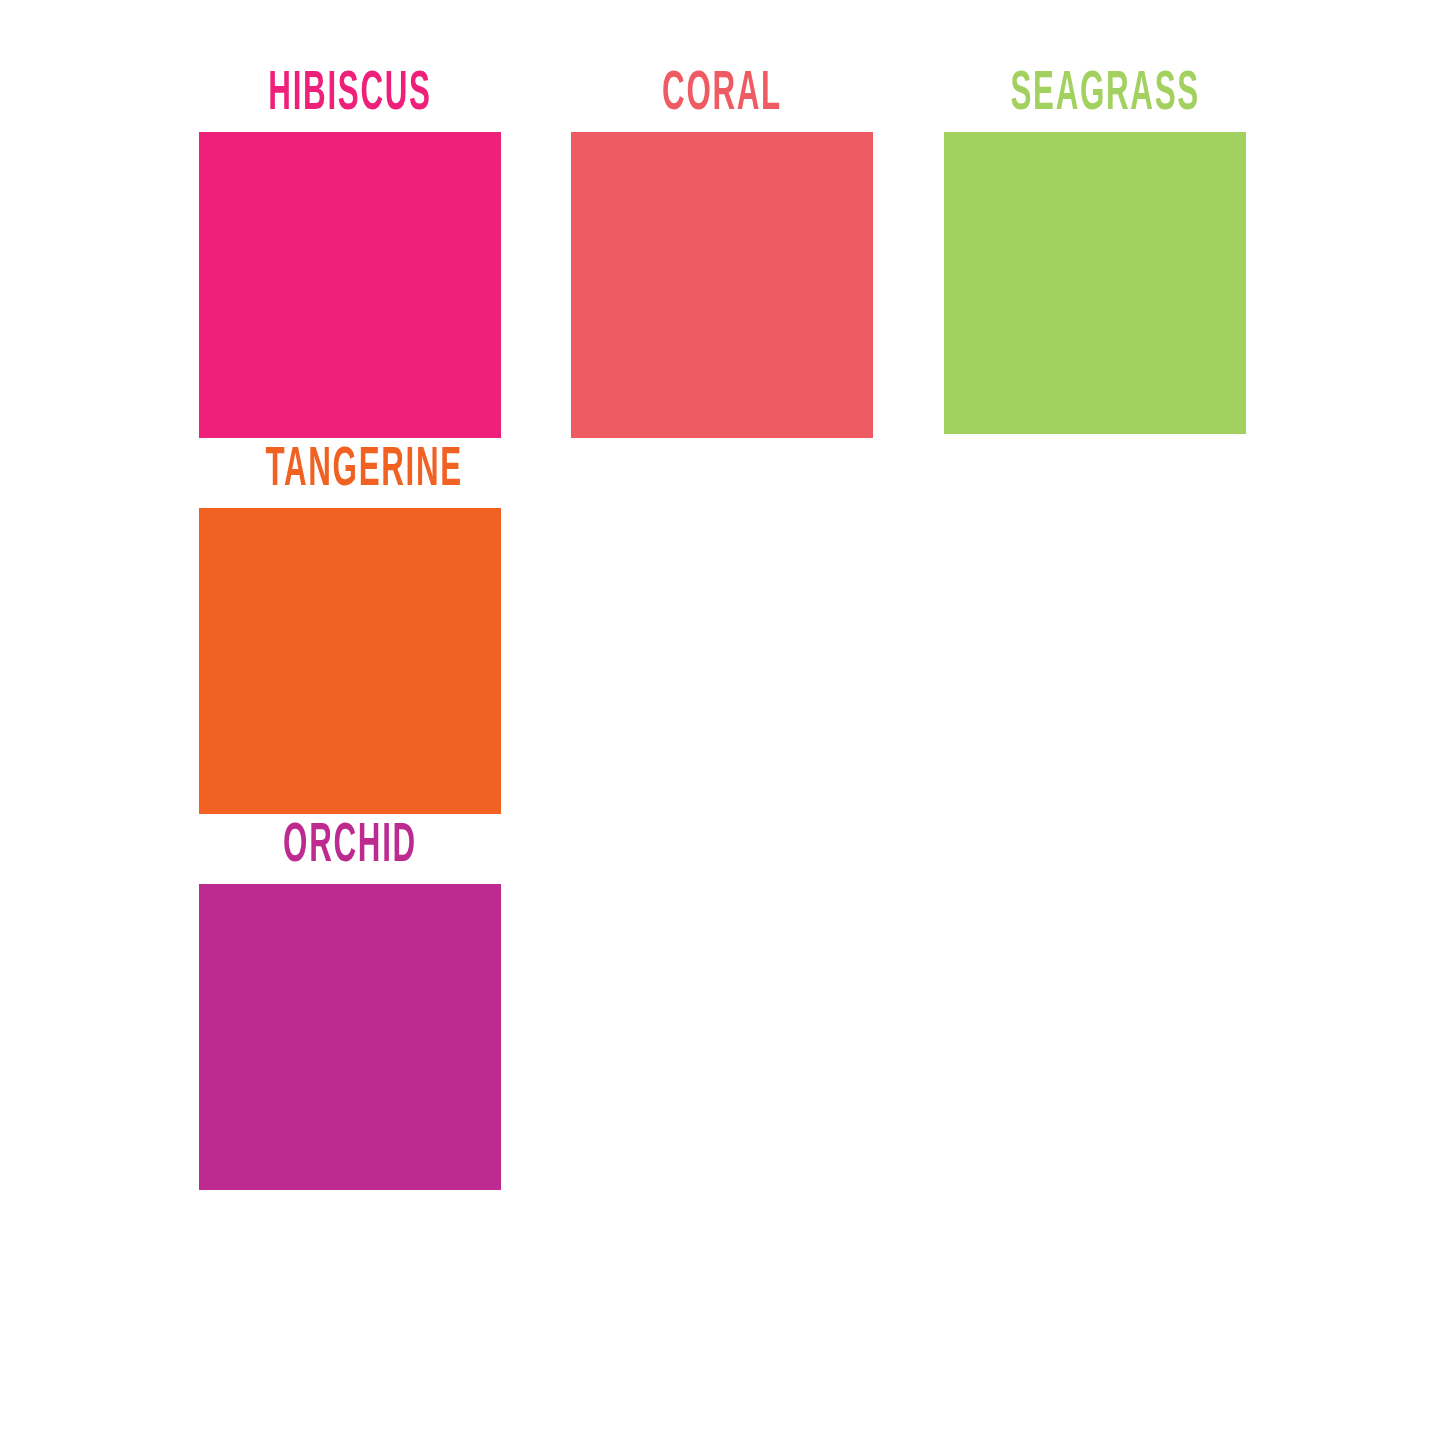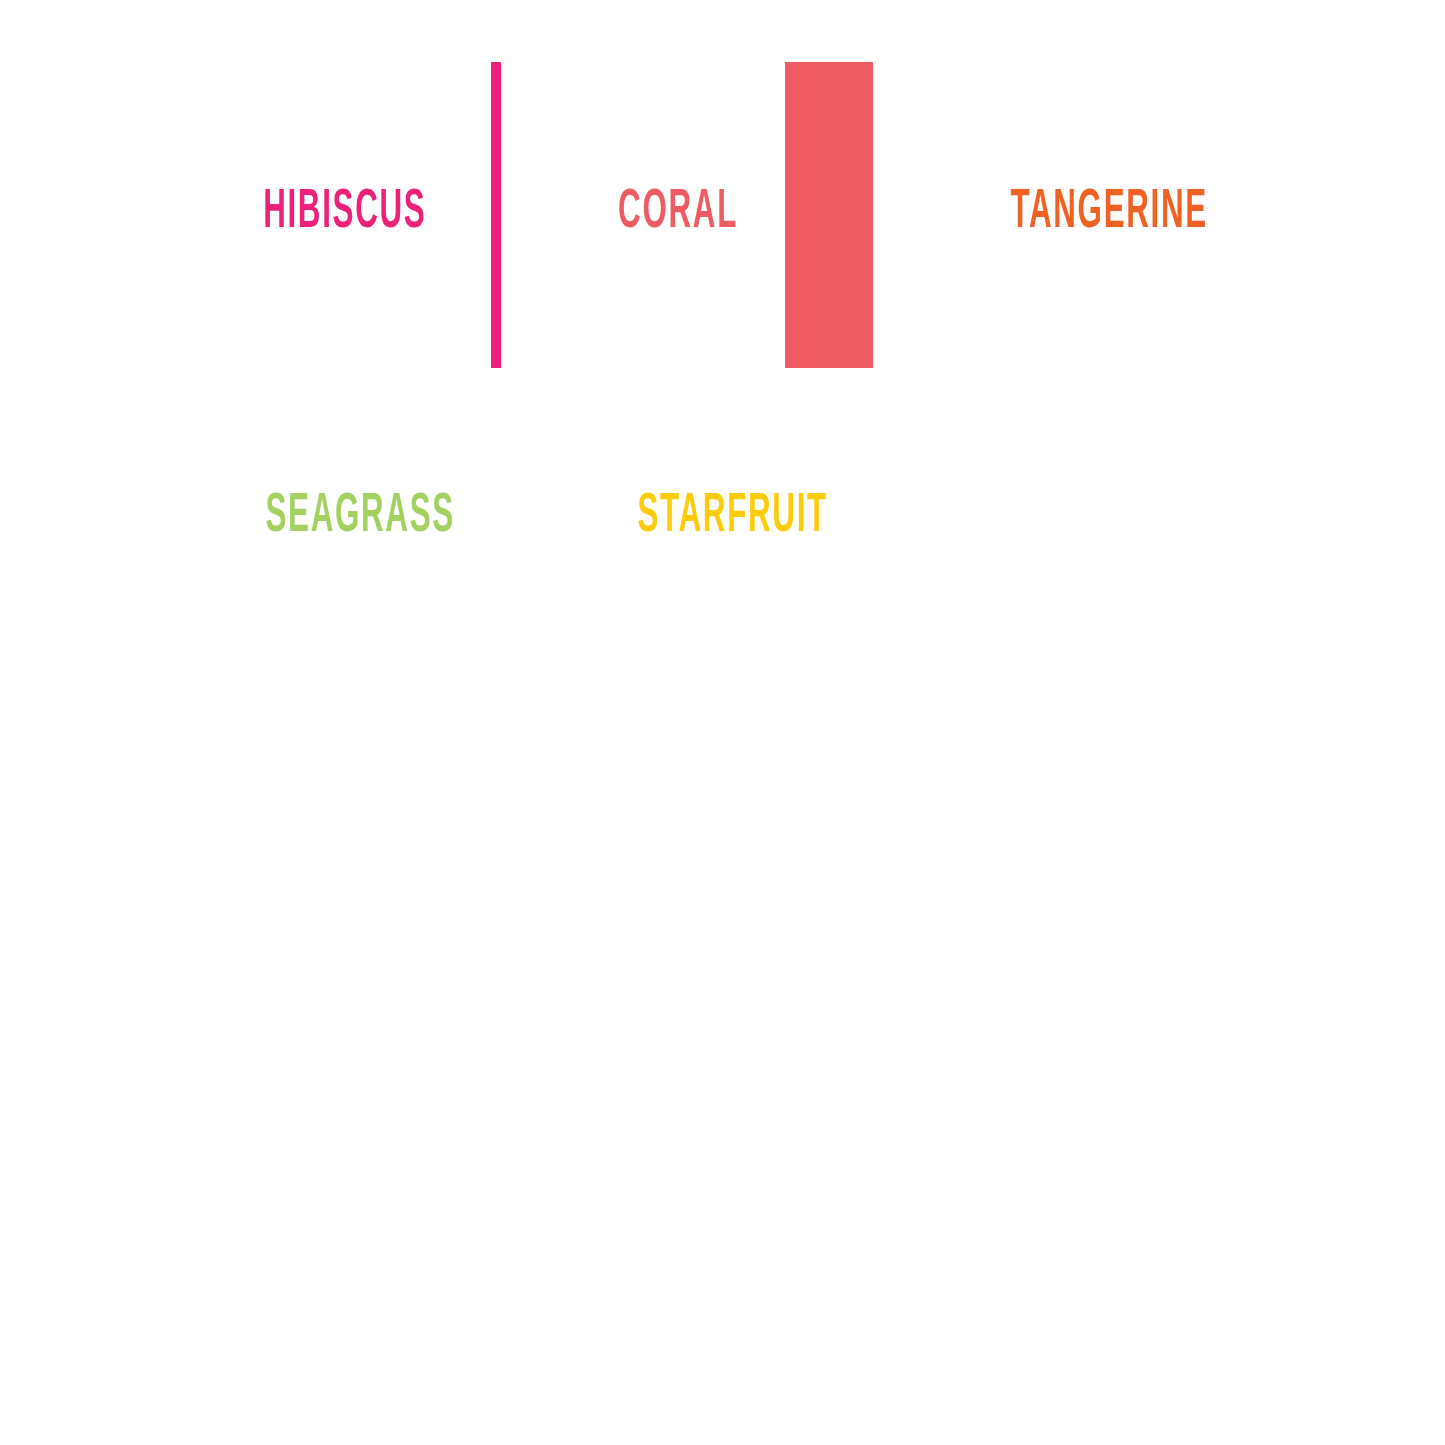--- a/index.html
+++ b/index.html
@@ -32,21 +32,21 @@
     grid-template-columns: 302px 70px 302px 71px 302px;
     grid-template-rows: auto auto auto;
     row-gap: 0;
   }
 
   
   .gutter { width: 100%; height: 1px; }
 
   .swatch-cell {
     display: flex;
-    flex-direction: row;
+    flex-direction: column;
     align-items: center;
     width: 302px;
   }
 
   .swatch-label {
     display: block;
     width: 100%;
     text-align: center;
     font-family: "Liberation Sans Narrow", "Liberation Sans", sans-serif;
     font-weight: 700;
@@ -82,33 +82,33 @@
     <div class="swatch-cell row-1">
       <span class="swatch-label" style="color: rgb(238, 32, 121);">HIBISCUS</span>
       <span class="swatch-chip" style="background-color: rgb(238, 32, 121);"></span>
     </div>
     <div class="gutter"></div>
     <div class="swatch-cell row-1">
       <span class="swatch-label" style="color: rgb(239, 91, 98);">CORAL</span>
       <span class="swatch-chip" style="background-color: rgb(239, 91, 98);"></span>
     </div>
     <div class="gutter"></div>
+    <div class="swatch-cell row-2">
+      <span class="swatch-label" style="color: rgb(163, 209, 95);">SEAGRASS</span>
+      <span class="swatch-chip" style="background-color: rgb(163, 209, 95);"></span>
+    </div>
+
     <div class="swatch-cell row-1">
       <span class="swatch-label" style="color: rgb(241, 97, 34);">TANGERINE</span>
       <span class="swatch-chip" style="background-color: rgb(241, 97, 34);"></span>
     </div>
-
-    <div class="swatch-cell row-2">
-      <span class="swatch-label" style="color: rgb(163, 209, 95);">SEAGRASS</span>
-      <span class="swatch-chip" style="background-color: rgb(163, 209, 95);"></span>
-    </div>
     <div class="gutter"></div>
-    <div class="swatch-cell row-2">
-      <span class="swatch-label" style="color: rgb(253, 203, 8);">STARFRUIT</span>
-      <span class="swatch-chip" style="background-color: rgb(253, 203, 8);"></span>
-    </div>
     <div class="gutter"></div>
 
     <div class="gutter"></div>
     <div class="gutter"></div>
+    <div class="swatch-cell row-3">
+      <span class="swatch-label" style="color: rgb(190, 43, 144);">ORCHID</span>
+      <span class="swatch-chip" style="background-color: rgb(190, 43, 144);"></span>
+    </div>
 
   </div>
 </div>
 
 </body></html>

